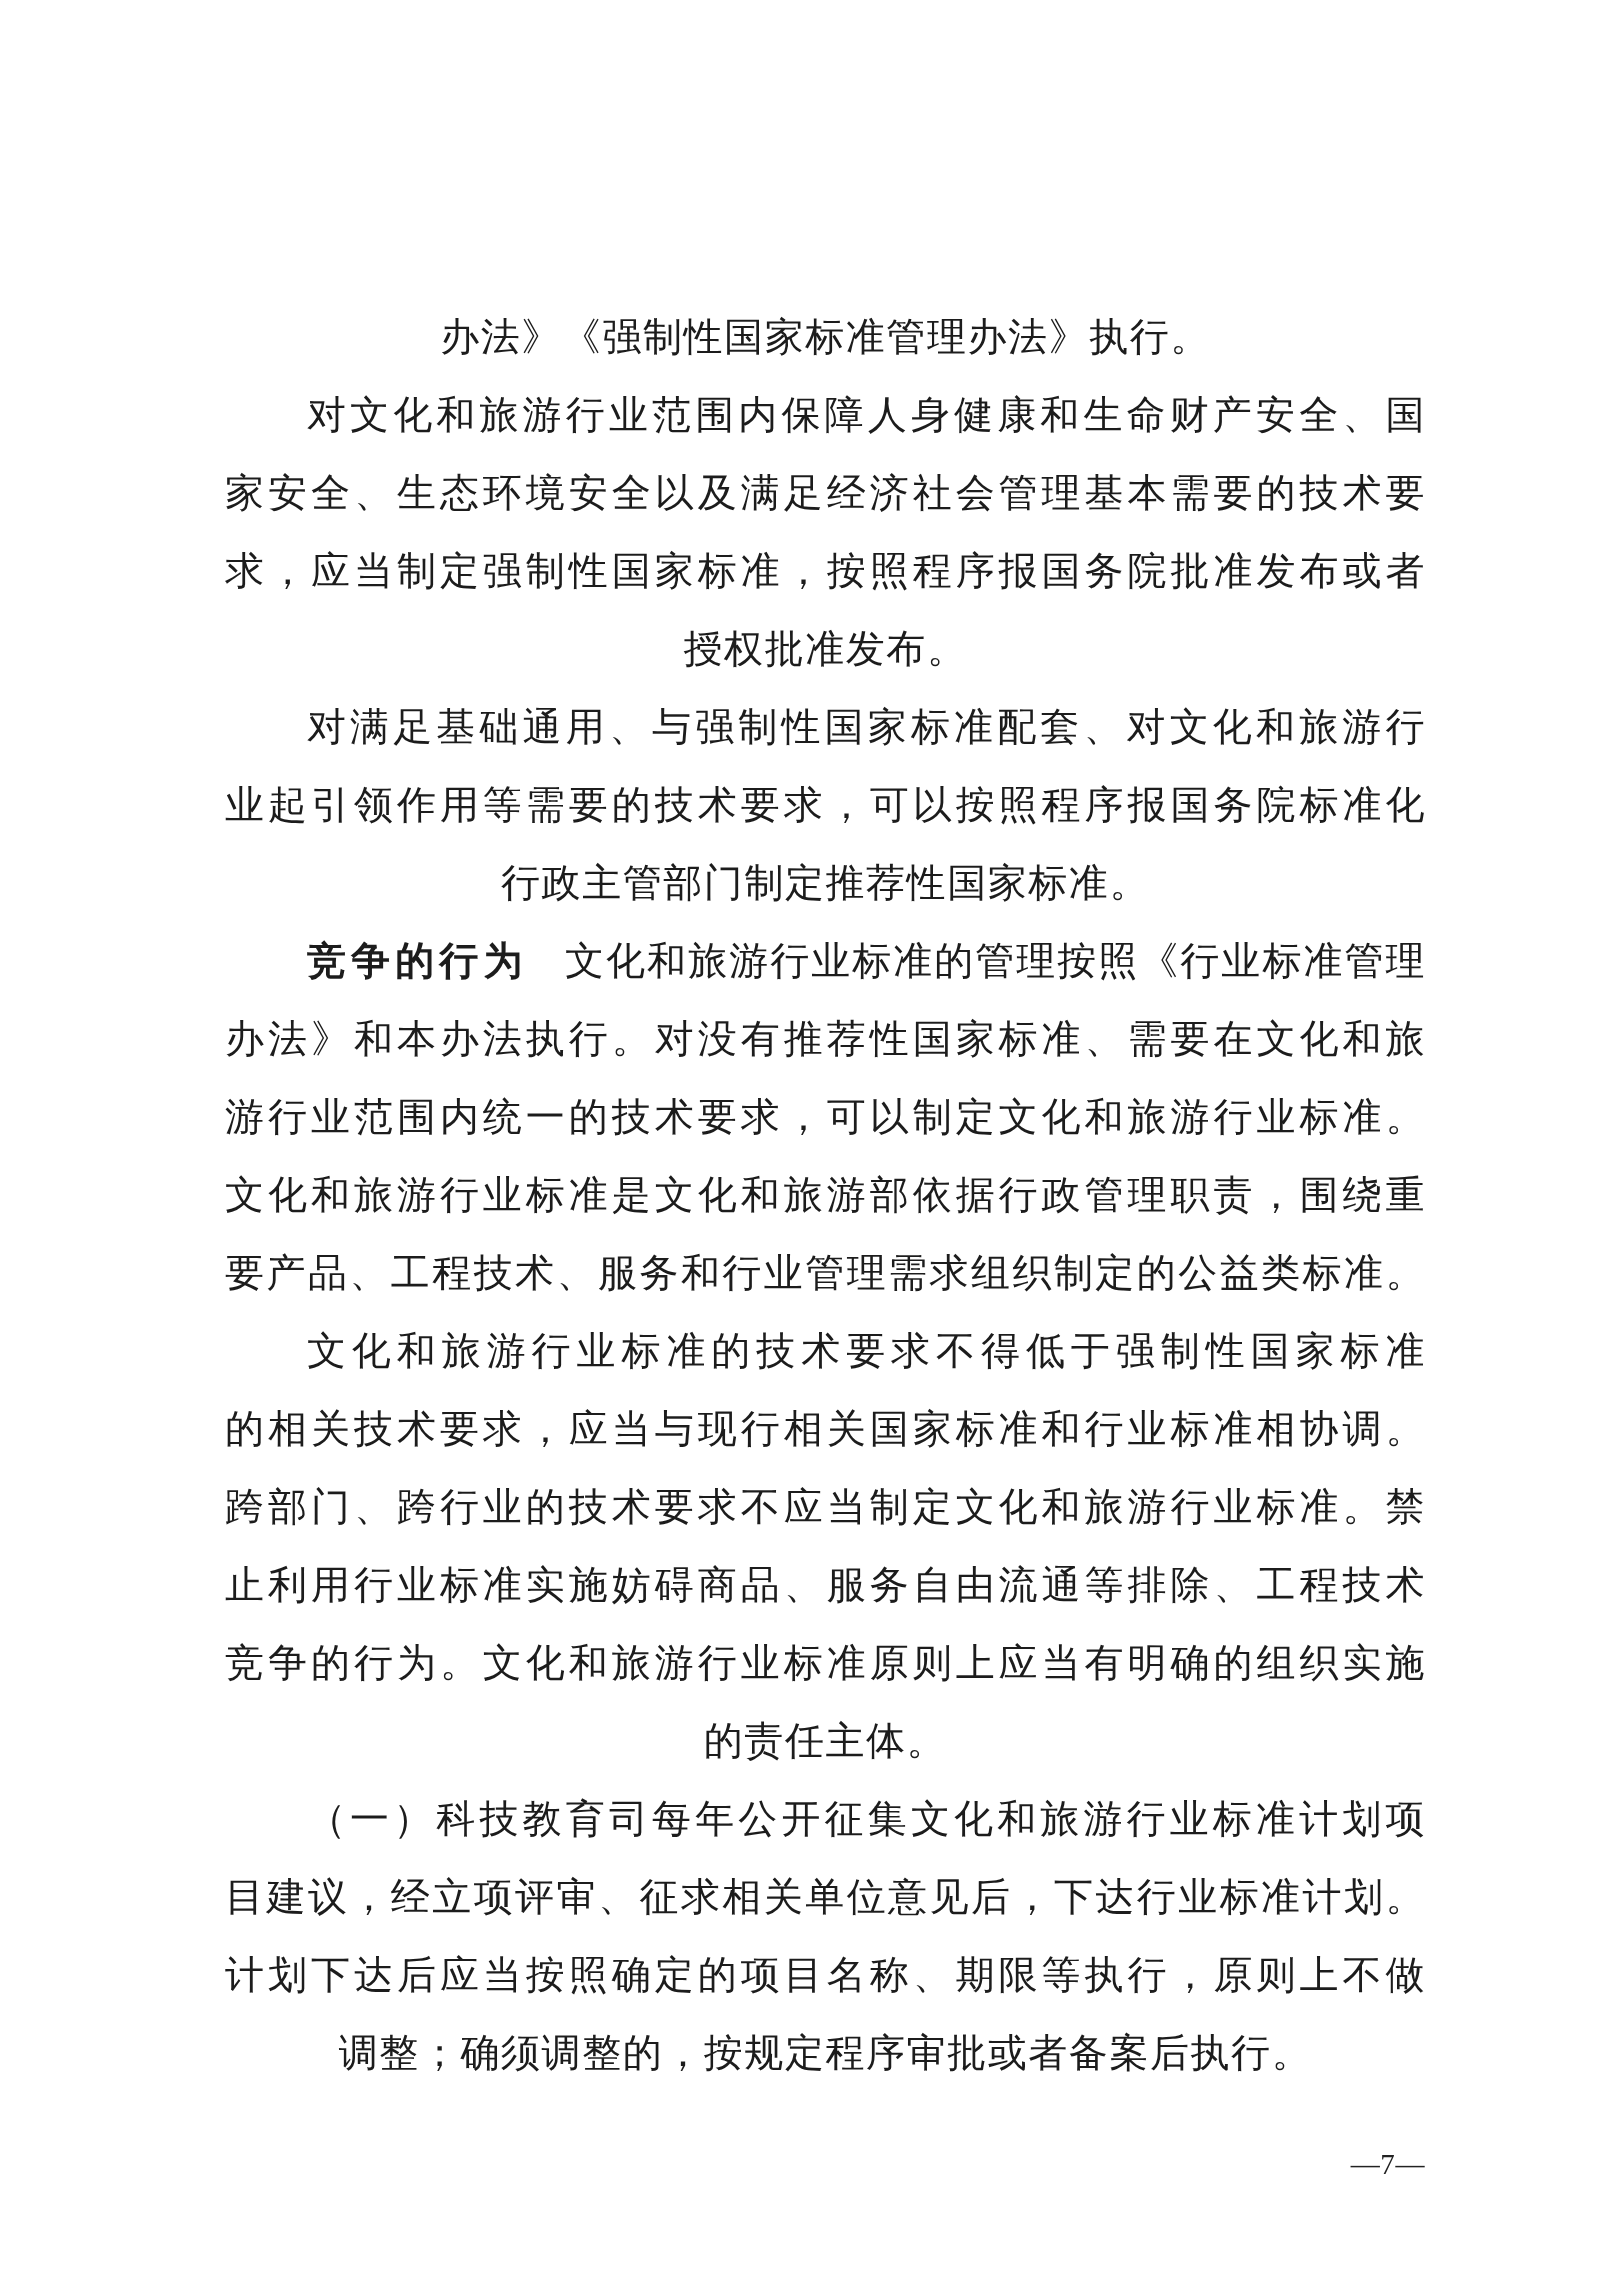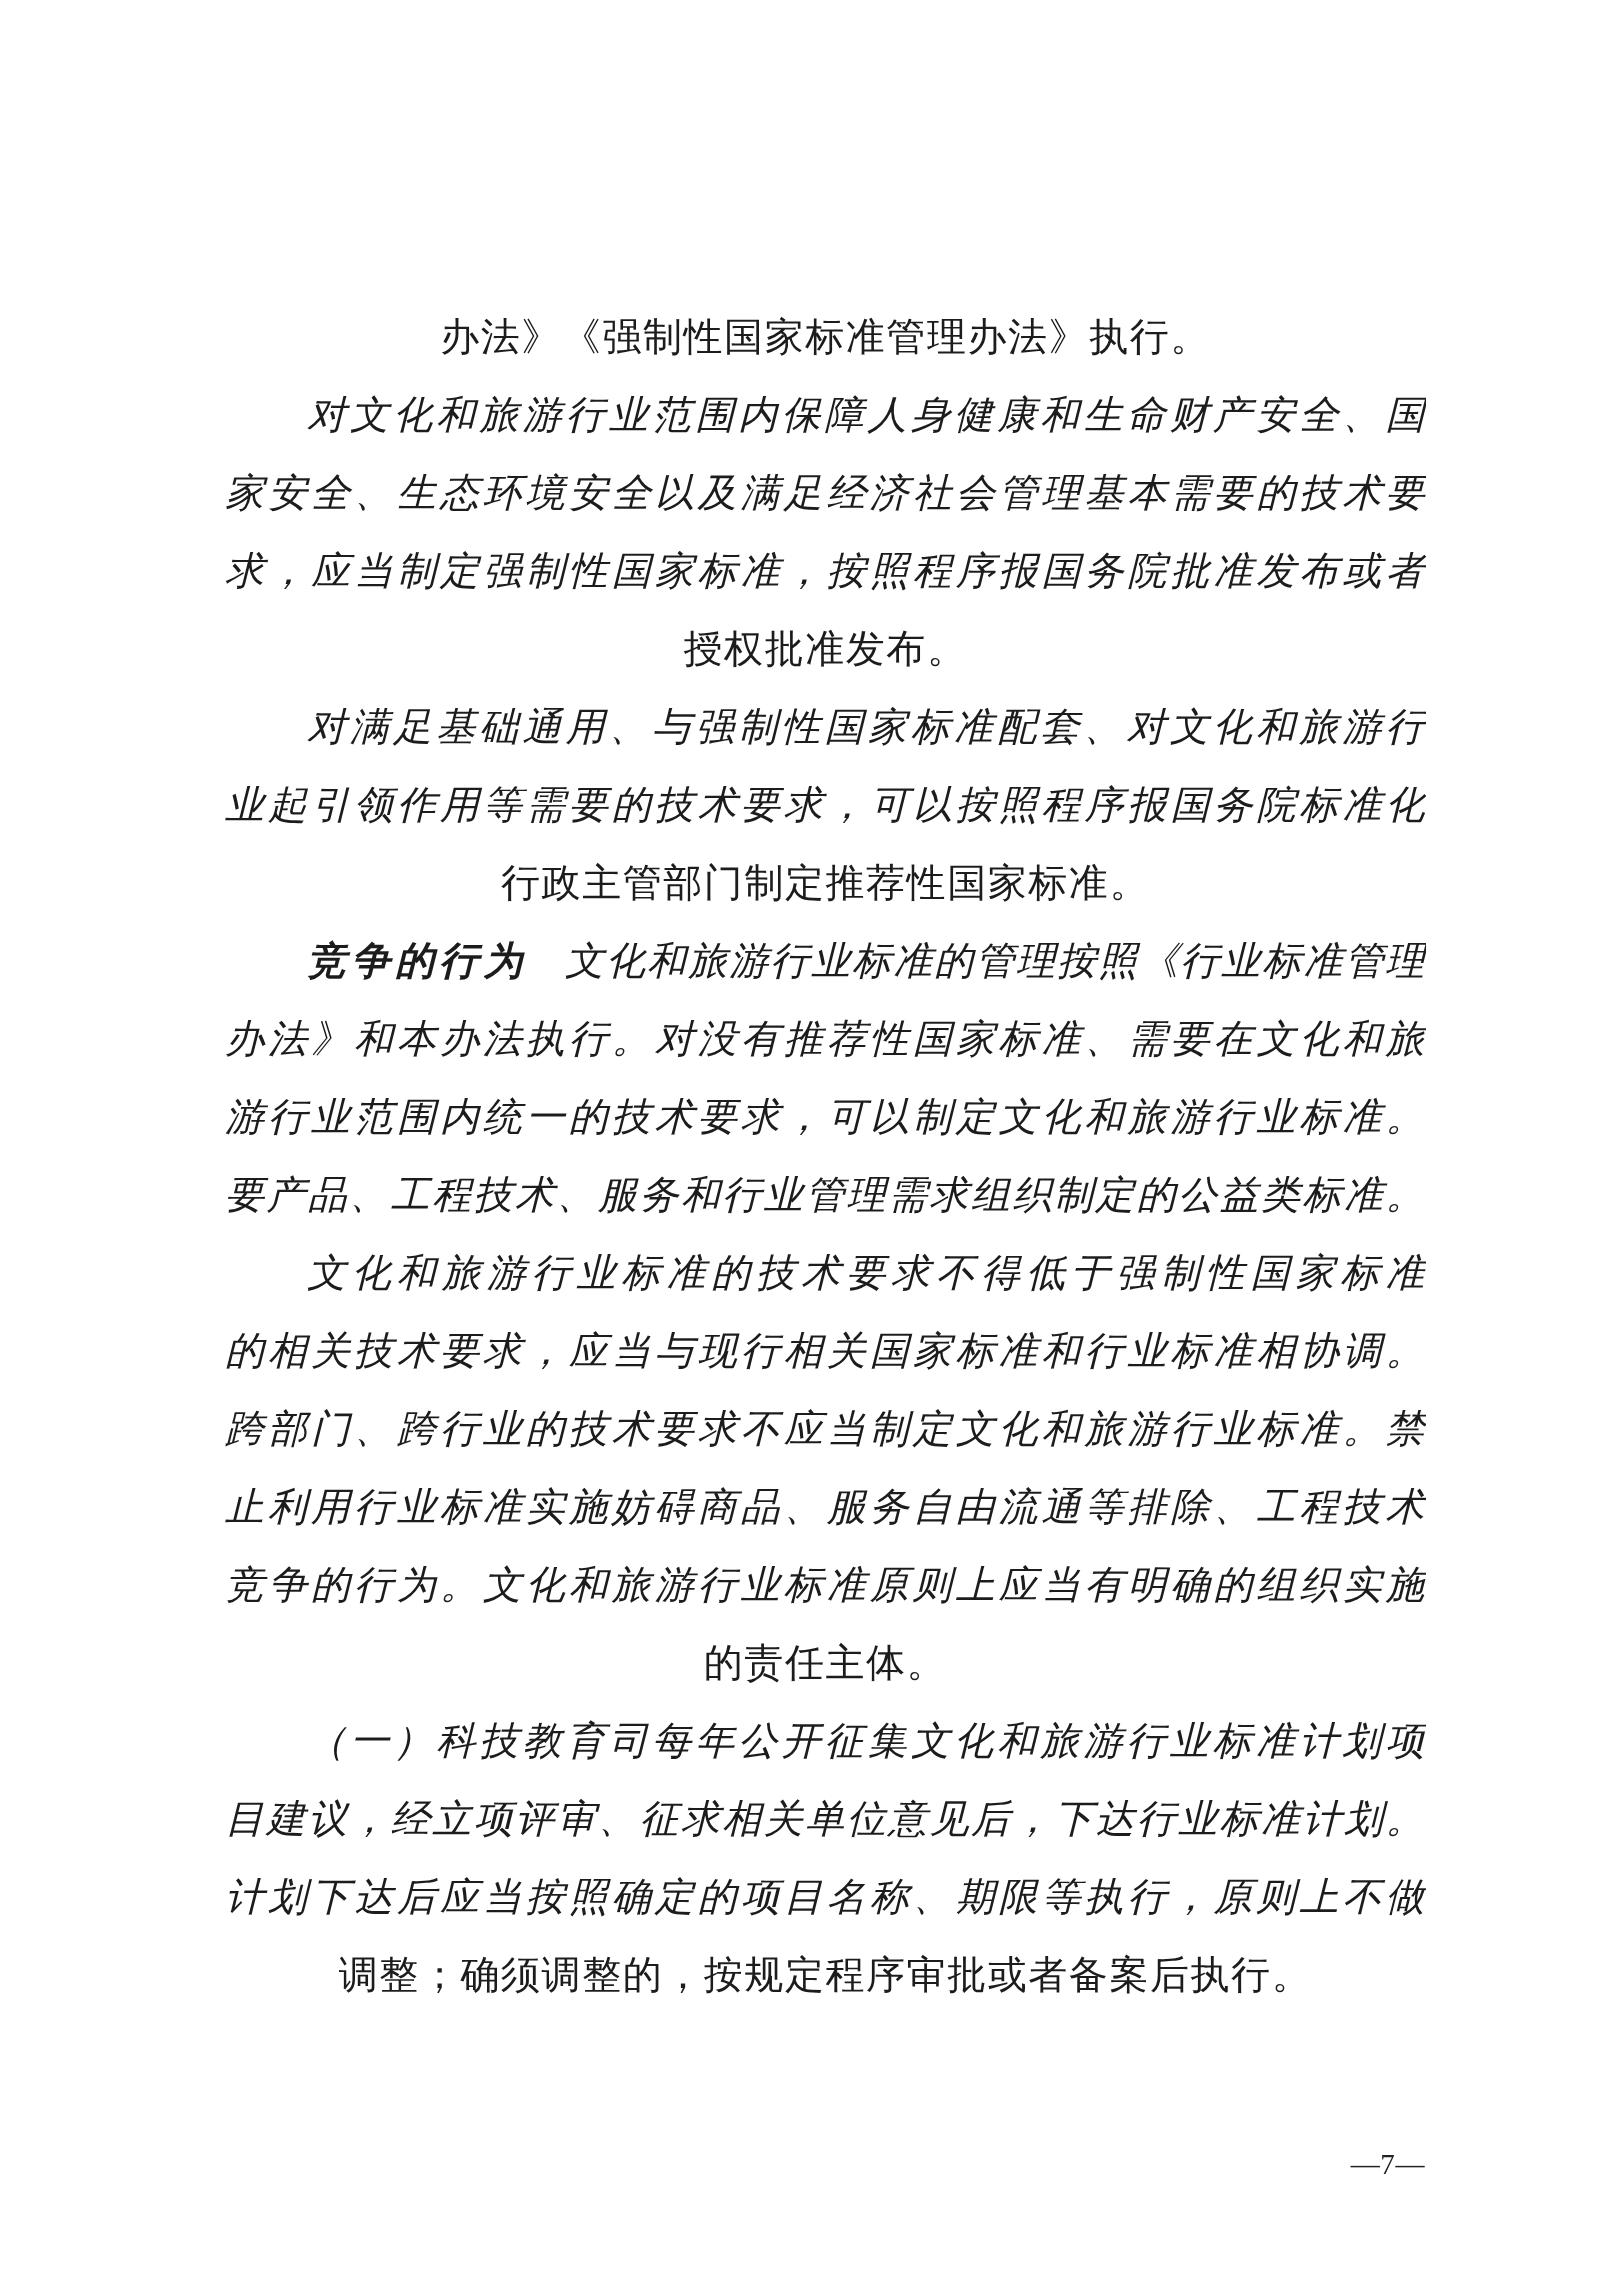--- a/index.html
+++ b/index.html
@@ -28,21 +28,20 @@
     height: 78px;
     line-height: 78px;
     font-size: 39px;
     letter-spacing: 0.04em;
     text-align: center;
     overflow: hidden;
   }
   .line.fill {
     text-align: justify;
     text-align-last: justify;
-    font-style: italic;
   }
   .line.indent {
     text-indent: 2.1em;
   }
   .bold-prefix {
     font-weight: bold;
     letter-spacing: 0.12em;
   }
   .article-gap {
     display: inline-block;
@@ -66,20 +65,21 @@
       <div class="line fill indent"><span>对文化和旅游行业范围内保障人身健康和生命财产安全、国</span></div>
       <div class="line fill"><span>家安全、生态环境安全以及满足经济社会管理基本需要的技术要</span></div>
       <div class="line fill"><span>求，应当制定强制性国家标准，按照程序报国务院批准发布或者</span></div>
       <div class="line"><span>授权批准发布。</span></div>
       <div class="line fill indent"><span>对满足基础通用、与强制性国家标准配套、对文化和旅游行</span></div>
       <div class="line fill"><span>业起引领作用等需要的技术要求，可以按照程序报国务院标准化</span></div>
       <div class="line"><span>行政主管部门制定推荐性国家标准。</span></div>
       <div class="line fill indent"><span class="bold-prefix">竞争的行为</span><span class="article-gap"></span><span>文化和旅游行业标准的管理按照《行业标准管理</span></div>
       <div class="line fill"><span>办法》和本办法执行。对没有推荐性国家标准、需要在文化和旅</span></div>
       <div class="line fill"><span>游行业范围内统一的技术要求，可以制定文化和旅游行业标准。</span></div>
+      <div class="line fill"><span>文化和旅游行业标准是文化和旅游部依据行政管理职责，围绕重</span></div>
       <div class="line fill"><span>要产品、工程技术、服务和行业管理需求组织制定的公益类标准。</span></div>
       <div class="line fill indent"><span>文化和旅游行业标准的技术要求不得低于强制性国家标准</span></div>
       <div class="line fill"><span>的相关技术要求，应当与现行相关国家标准和行业标准相协调。</span></div>
       <div class="line fill"><span>跨部门、跨行业的技术要求不应当制定文化和旅游行业标准。禁</span></div>
       <div class="line fill"><span>止利用行业标准实施妨碍商品、服务自由流通等排除、工程技术</span></div>
       <div class="line fill"><span>竞争的行为。文化和旅游行业标准原则上应当有明确的组织实施</span></div>
       <div class="line"><span>的责任主体。</span></div>
       <div class="line fill indent"><span>（一）科技教育司每年公开征集文化和旅游行业标准计划项</span></div>
       <div class="line fill"><span>目建议，经立项评审、征求相关单位意见后，下达行业标准计划。</span></div>
       <div class="line fill"><span>计划下达后应当按照确定的项目名称、期限等执行，原则上不做</span></div>

